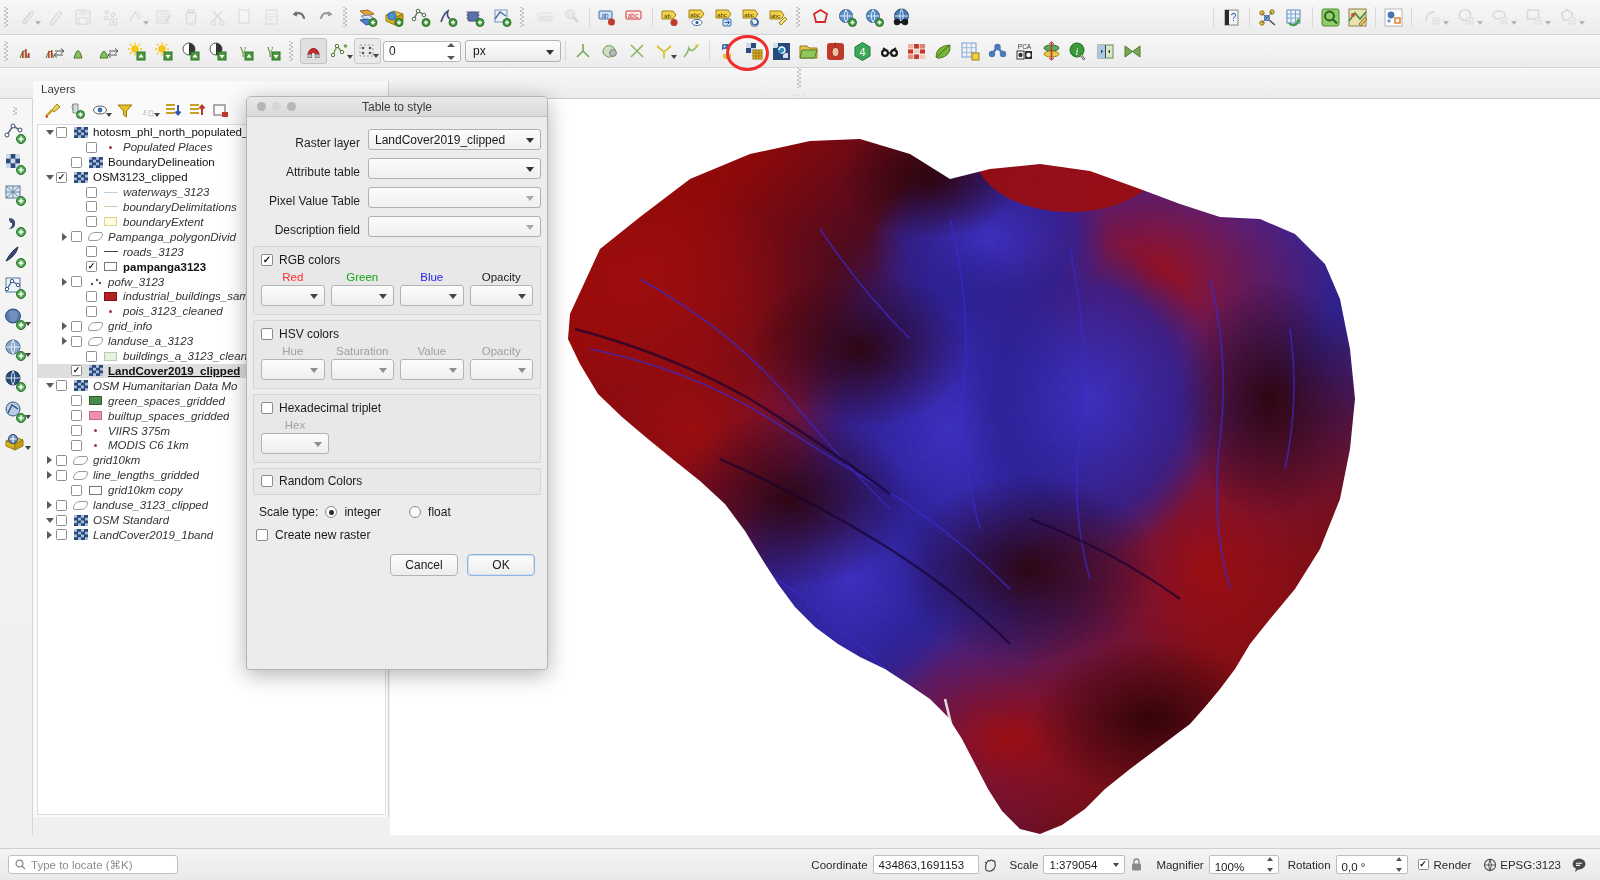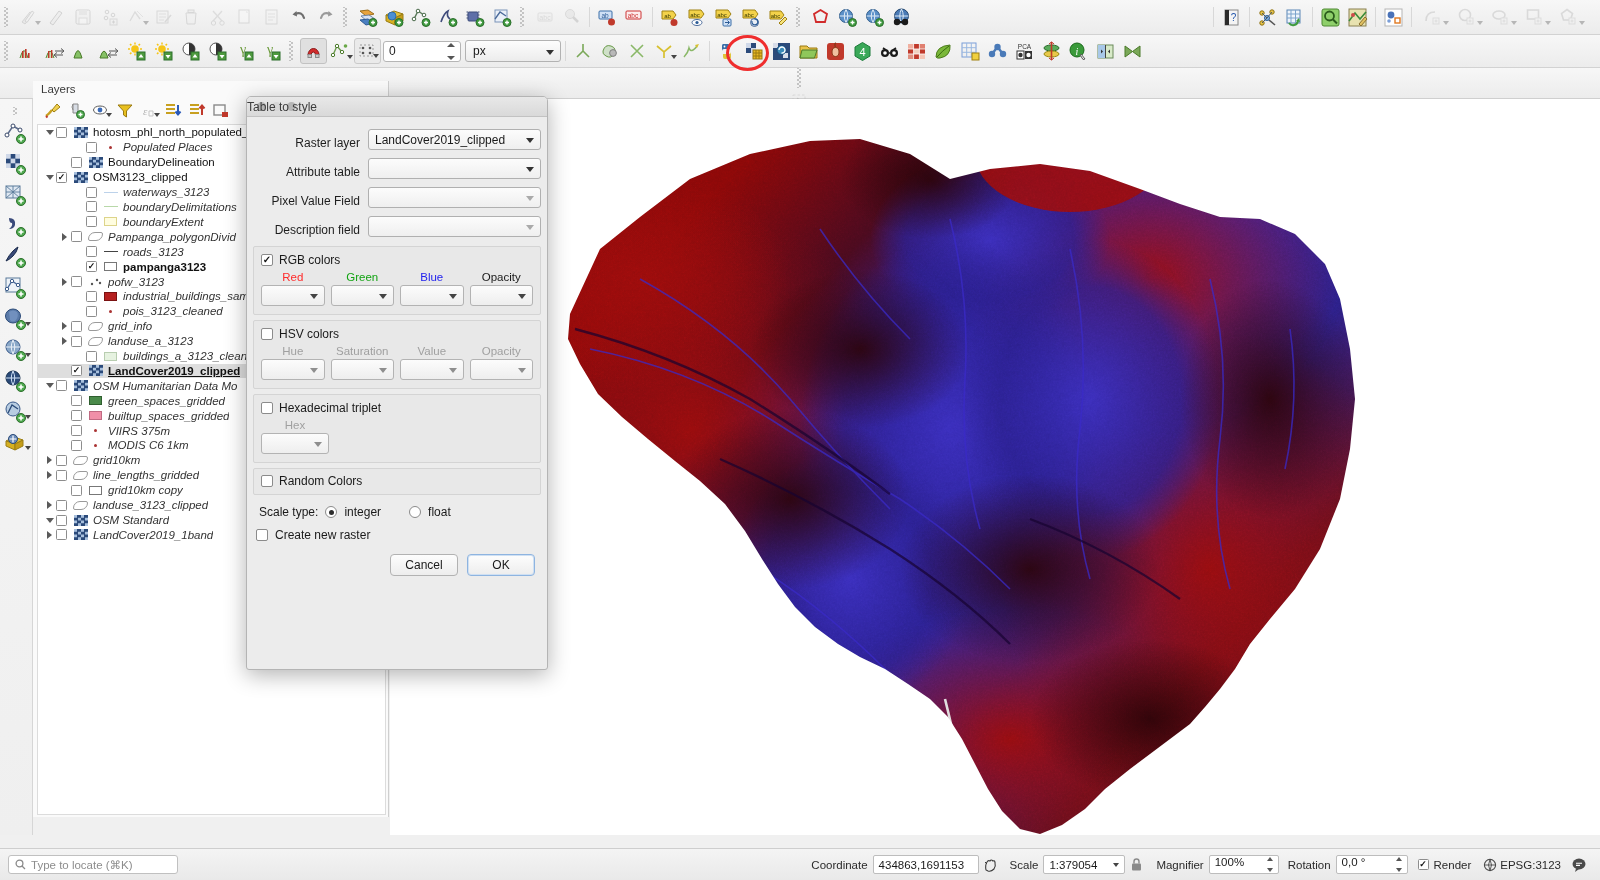--- a/index.html
+++ b/index.html
@@ -171,21 +171,21 @@
   }
   .st-combo {
     height:19px; background:#fff; border:1px solid #bdbdbd; border-radius:2px;
     display:flex; align-items:center; padding:0 18px 0 5px; font-size:11.5px;
     position:relative;
   }
   .st-combo::after{ content:''; position:absolute; right:5px; top:7px;
     border-left:3.5px solid transparent;border-right:3.5px solid transparent;border-top:4px solid #444;}
   .st-spin {
     height:19px; background:#fff; border:1px solid #bdbdbd; border-radius:2px;
-    display:flex; align-items:flex-start; padding:0 16px 0 5px; font-size:11.5px;
+    display:flex; align-items:flex-end; padding:0 16px 0 5px; font-size:11.5px;
     position:relative;
   }
   .st-spin .sb{position:absolute;right:2px;top:1px;height:15px;width:9px;display:flex;flex-direction:column;justify-content:space-between;}
   .st-spin .sb i{width:0;height:0;border-left:3.5px solid transparent;border-right:3.5px solid transparent;}
   .st-spin .sb i.u{border-bottom:4px solid #555;}
   .st-spin .sb i.d{border-top:4px solid #555;}
 
   
   #dlg {
     position:absolute; left:246px; top:96px; width:302px; height:574px;
@@ -196,21 +196,21 @@
   }
   #dlg .tbar {
     height:20px; background:linear-gradient(180deg,#e8e8e8,#d9d9d9);
     border-bottom:1px solid #c2c2c2; border-radius:4px 4px 0 0;
     display:flex; align-items:center; position:relative;
   }
   #dlg .tbar .dots { display:flex; gap:6px; margin-left:10px; }
   #dlg .tbar .dots span { width:9px;height:9px;border-radius:50%; background:#b6b6b6;}
   #dlg .tbar .dots span.mid { background:#d6d6d6;}
   #dlg .tbar .dtitle {
-    position:absolute; left:0; right:0; 
+    position:absolute; left:0; right:0; text-align:center;
     font-size:12px; color:#3c3c3c;
   }
   #dlg .body { padding:8px 6px 0 6px; flex:1; display:flex; flex-direction:column;}
   .frm { display:flex; align-items:flex-end; height:25px; margin-bottom:4px;}
   .frm .lab { width:115px; text-align:right; padding-right:8px; font-size:12px; color:#1e1e1e;}
   .dcombo {
     flex:1; height:21px; background:linear-gradient(180deg,#fcfcfc,#efefef);
     border:1px solid #b0b0b0; border-radius:3px; position:relative;
     display:flex; align-items:center; padding:0 20px 0 6px; font-size:12px;
   }
@@ -1542,21 +1542,21 @@
         <span>LandCover2019_clipped</span>
       </div>
     </div>
     <div class="frm">
       <div class="lab">Attribute table</div>
       <div class="dcombo">
         <span></span>
       </div>
     </div>
     <div class="frm">
-      <div class="lab">Pixel Value Field</div>
+      <div class="lab">Pixel Value Table</div>
       <div class="dcombo off">
         <span></span>
       </div>
     </div>
     <div class="frm">
       <div class="lab">Description field</div>
       <div class="dcombo off">
         <span></span>
       </div>
     </div>

